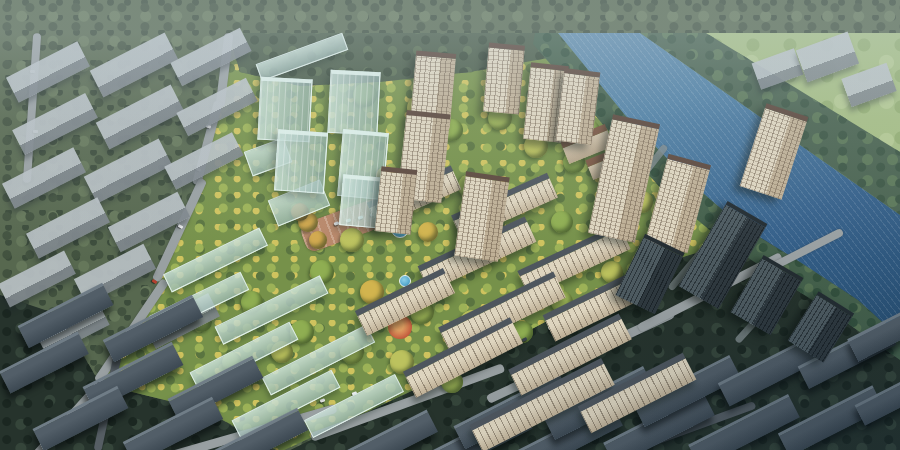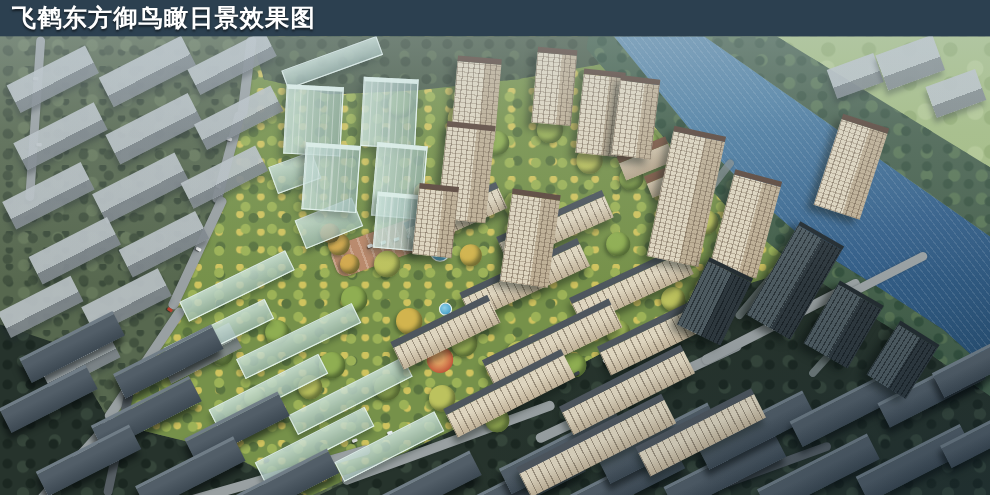--- a/index.html
+++ b/index.html
@@ -272,16 +272,13 @@
       <div class="ob b-tower" style="left: 560px; top: 70px; width: 36px; height: 68px; transform: rotate(7deg);"></div>
       <div class="ob b-tower" style="left: 600px; top: 118px; width: 48px; height: 116px; transform: rotate(12deg);"></div>
       <div class="ob b-tower" style="left: 656px; top: 158px; width: 44px; height: 86px; transform: rotate(15deg);"></div>
       <div class="ob b-tower" style="left: 752px; top: 108px; width: 44px; height: 82px; transform: rotate(18deg);"></div>
       <div class="ob b-darktower" style="left: 700px; top: 206px; width: 46px; height: 94px; transform: rotate(30deg);"></div>
       <div class="ob b-darktower" style="left: 628px; top: 240px; width: 44px; height: 64px; transform: rotate(26deg);"></div>
       <div class="ob b-darktower" style="left: 744px; top: 262px; width: 46px; height: 62px; transform: rotate(30deg);"></div>
       <div class="ob b-darktower" style="left: 800px; top: 298px; width: 42px; height: 54px; transform: rotate(32deg);"></div>
     </div>
   <div class="layer r-haze"></div>
-  <div class="banner">
-    <span class="title">飞鹤东方御鸟瞰日景效果图</span>
-  </div>
 </div>
 
 </body></html>

